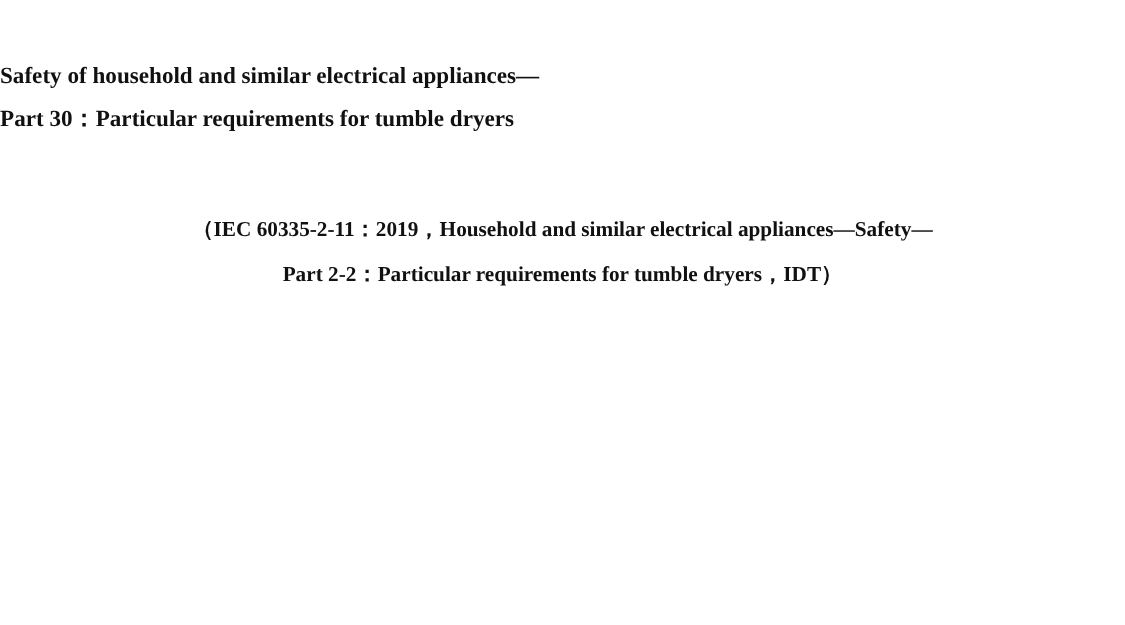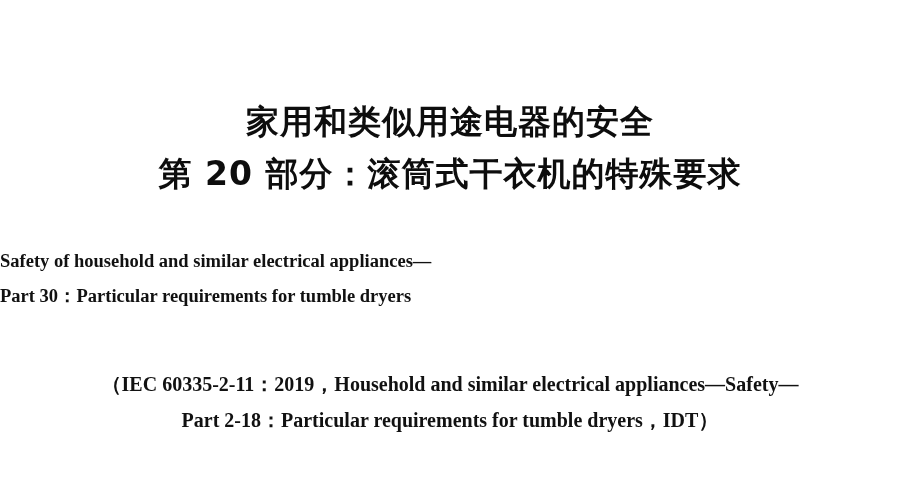--- a/index.html
+++ b/index.html
@@ -49,38 +49,34 @@
     color: #111111;
   }
   .note-block {
     margin-top: 52px;
     text-align: center;
     width: 100%;
   }
   .note-en {
     font-family: "Liberation Serif", serif;
     font-weight: bold;
-    font-size: 20px;
+    font-size: 17px;
     line-height: 36px;
     color: #111111;
   }
 </style>
 </head>
 <body>
 
 <div class="page">
 
-  <div class="title-block">
-    <div class="title-cn">家用和类似用途电器的安全</div>
-    <div class="title-cn">第 20 部分：滚筒式干衣机的特殊要求</div>
-  </div>
 
   <div class="subtitle-block">
     <div class="subtitle-en">Safety of household and similar electrical appliances—</div>
     <div class="subtitle-en">Part 30：Particular requirements for tumble dryers</div>
   </div>
 
   <div class="note-block">
     <div class="note-en">（IEC 60335-2-11：2019，Household and similar electrical appliances—Safety—</div>
-    <div class="note-en">Part 2-18：Particular requirements for tumble dryers，IDT）</div>
+    <div class="note-en">Part 2-2：Particular requirements for tumble dryers，IDT）</div>
   </div>
 
 </div>
 
 </body></html>

